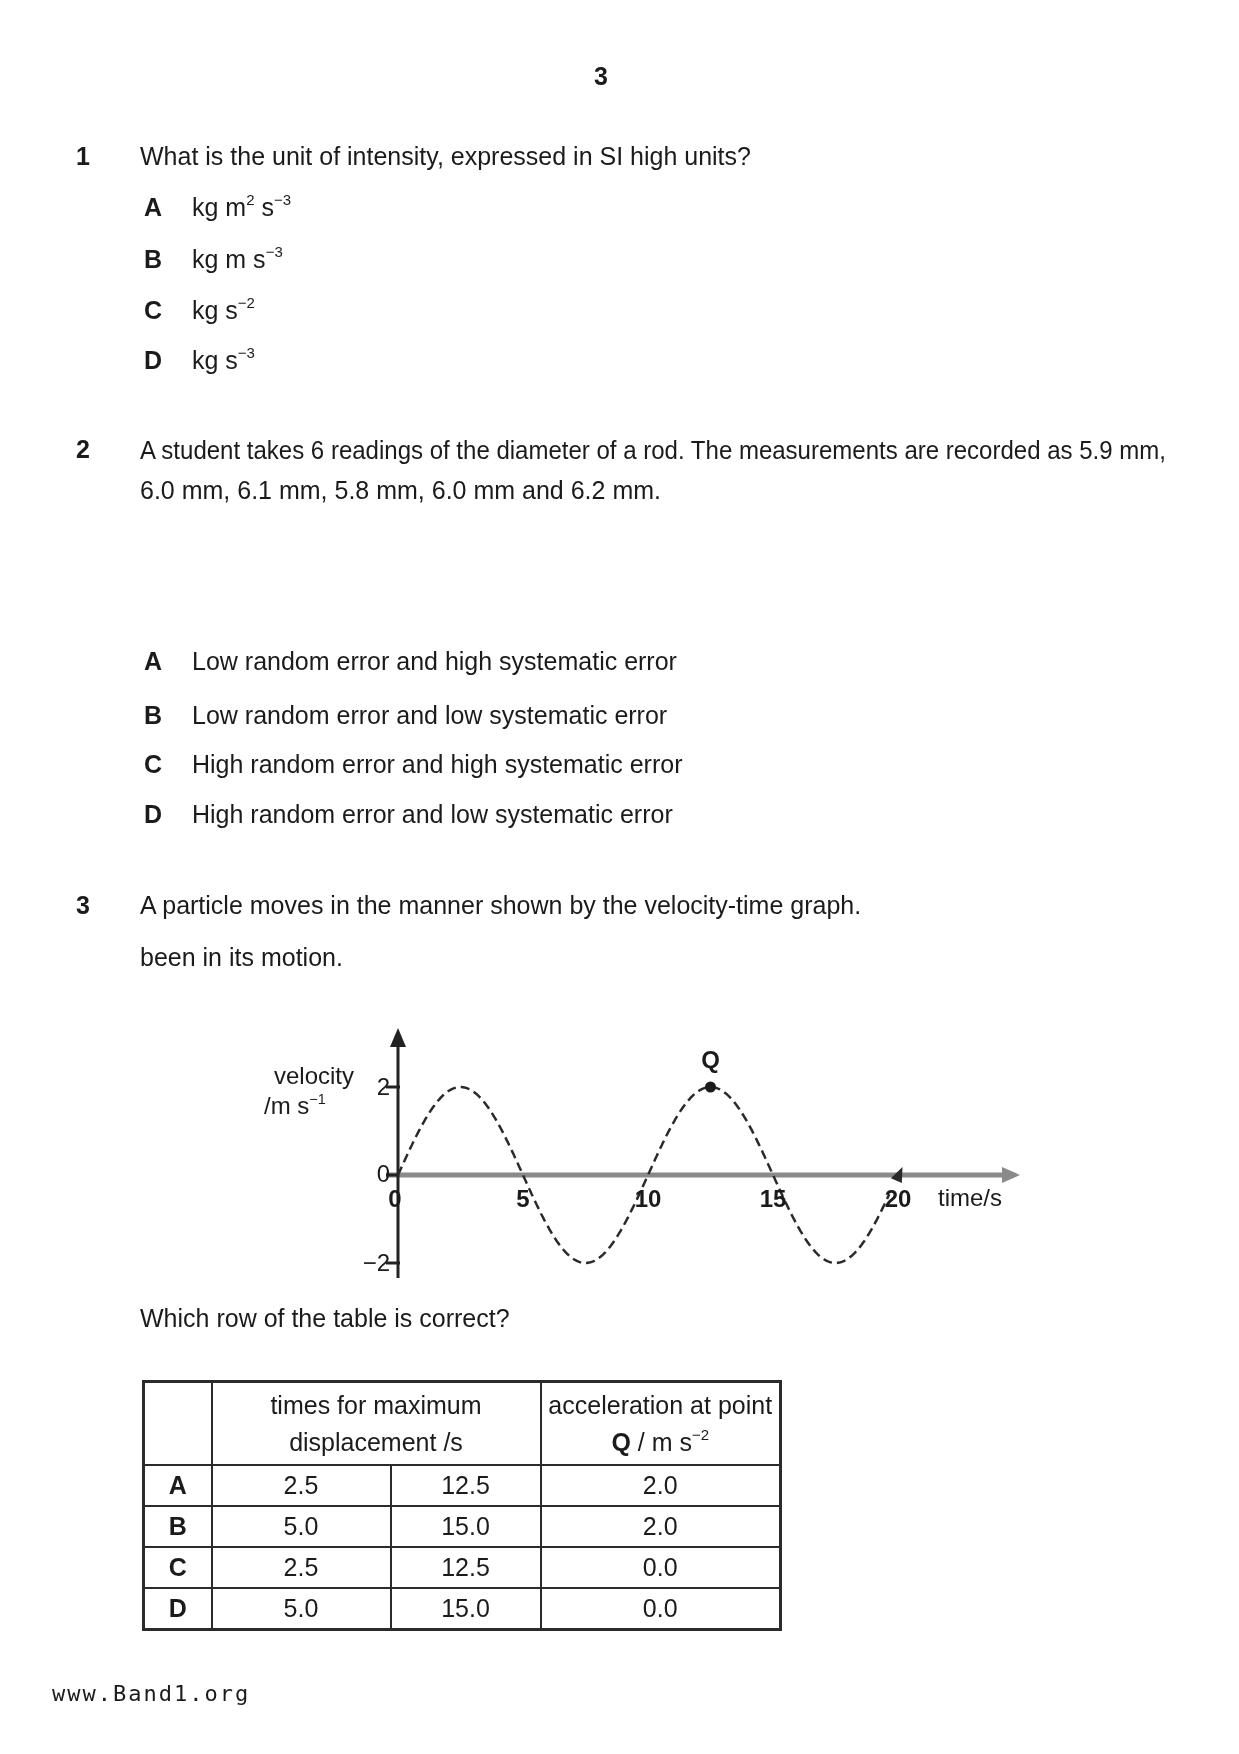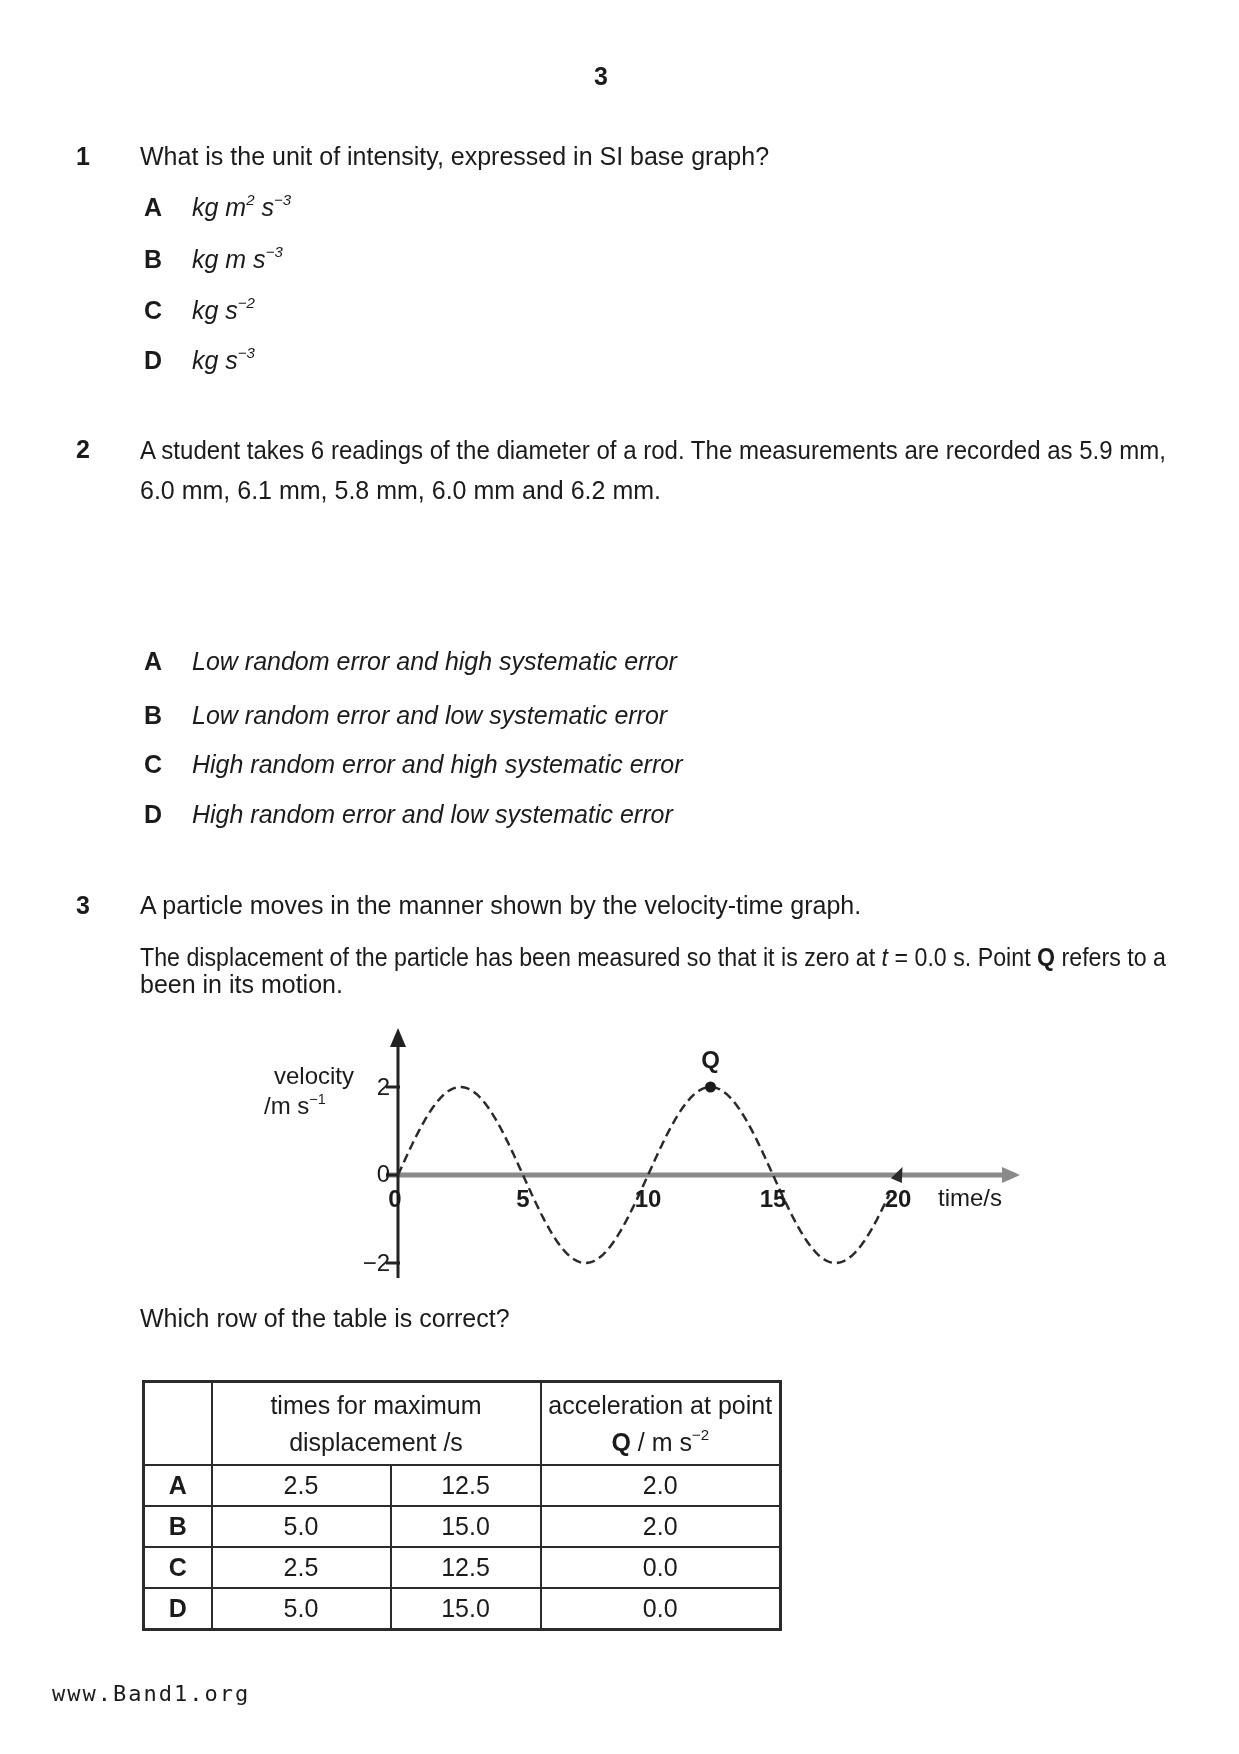--- a/index.html
+++ b/index.html
@@ -8,37 +8,37 @@
     font-family:"Liberation Sans", sans-serif; color:#1b1b1b; font-size:25px;
     overflow:hidden; margin:0 auto;
   }
   .abs { position:absolute; }
   .b { font-weight:bold; }
   sup { font-size:0.6em; position:relative; top:-0.1em; vertical-align:super; line-height:0; }
   .pline { height:40px; line-height:40px; white-space:nowrap; }
   .pline27 { height:27px; line-height:27px; white-space:nowrap; }
   .fitline { display:inline-block; white-space:nowrap; transform-origin:left center; }
   .opt { left:144px; height:30px; line-height:30px; }
-  .opttext { position:absolute; left:48px; top:0; white-space:nowrap;font-style:italic; }
+  .opttext { position:absolute; left:48px; top:0; white-space:nowrap; }
   .qtable { border-collapse:collapse; border:3px solid #2b2b2b; font-size:25px; table-layout:fixed;margin-top:24px; }
   .qtable td { border:2px solid #2b2b2b; text-align:center; vertical-align:middle; padding:0; height:39px; }
   .qtable td.hcell { height:81px; }
   .hcell div { line-height:37px; }
   svg text { font-family:"Liberation Sans", sans-serif; fill:#1b1b1b; font-size:24px; }
   .mono { font-family:"DejaVu Sans Mono", monospace; }
 </style>
 </head>
 <body>
 
 <div class="page">
 
   <div class="abs b" style="left:594px; top:62px;">3</div>
 
   <div class="abs b" style="left:76px; top:142px;">1</div>
-  <div class="abs" style="left:140px; top:142px; white-space:nowrap;">What is the unit of intensity, expressed in SI base graph?</div>
+  <div class="abs" style="left:140px; top:142px; white-space:nowrap;">What is the unit of intensity, expressed in SI high units?</div>
 
   <div class="abs opt" style="top:192px;">
     <span class="b">A</span>
     <span class="opttext"><span>kg m</span><sup>2</sup><span> s</span><sup>−3</sup></span>
   </div>
   <div class="abs opt" style="top:244px;">
     <span class="b">B</span>
     <span class="opttext"><span>kg m s</span><sup>−3</sup></span>
   </div>
   <div class="abs opt" style="top:295px;">
@@ -69,21 +69,20 @@
     <span class="opttext">High random error and high systematic error</span>
   </div>
   <div class="abs opt" style="top:799px;">
     <span class="b">D</span>
     <span class="opttext">High random error and low systematic error</span>
   </div>
 
   <div class="abs b" style="left:76px; top:891px;">3</div>
   <div class="abs" style="left:140px; top:891px; white-space:nowrap;">A particle moves in the manner shown by the velocity-time graph.</div>
   <div class="abs" style="left:140px; top:944px; width:1026px;">
-    <div class="pline27"><span class="fitline" style="transform: scaleX(0.9281);"><span>The displacement of the particle has been measured so that it is zero at </span><span style="font-style: italic;">t</span><span> = 0.0 s. Point </span><span style="font-weight: bold;">Q</span><span> refers to a</span></span></div>
     <div class="pline27"><span>been in its motion.</span></div>
   </div>
 
   <svg class="abs" style="left:240px; top:1020px;" width="790" height="290" viewBox="0 0 790 290">
 
     <line x1="146" y1="155" x2="764" y2="155" stroke="#8a8a8a" stroke-width="5"></line>
     <polygon points="780,155 762,147 762,163" fill="#8a8a8a"></polygon>
 
     <line x1="158" y1="258" x2="158" y2="22" stroke="#222222" stroke-width="3"></line>
     <polygon points="158,8 150,27 166,27" fill="#222222"></polygon>

